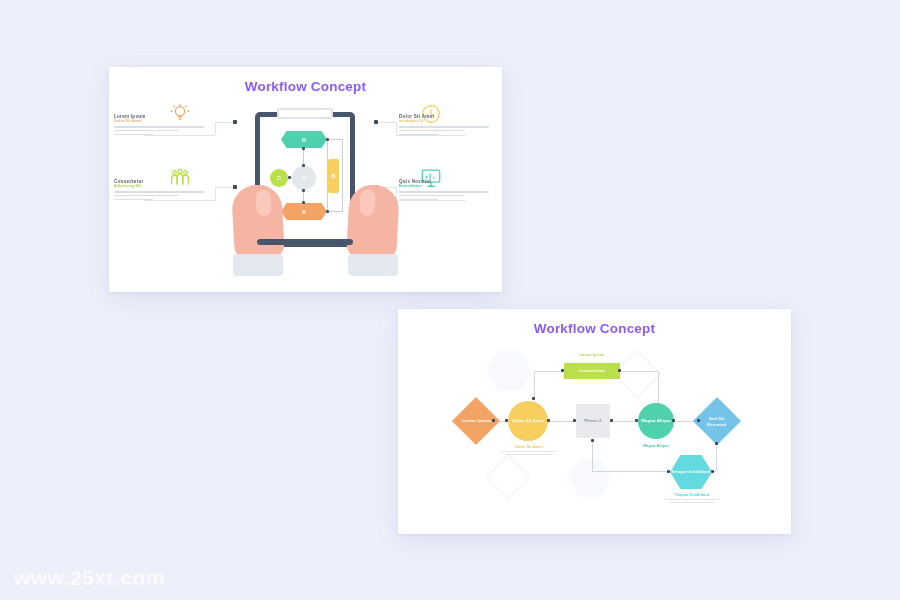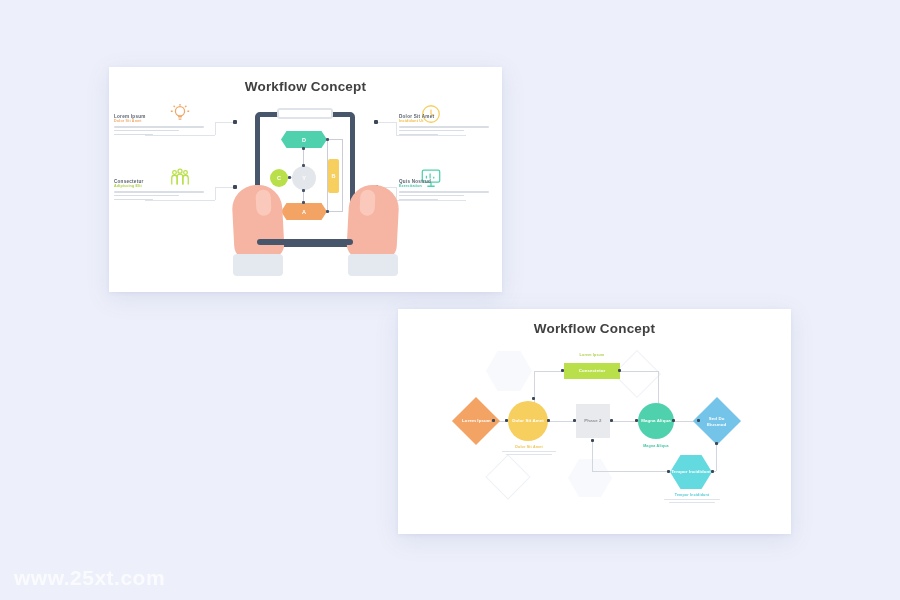--- a/index.html
+++ b/index.html
@@ -12,21 +12,21 @@
   
   .card{
     position:absolute;background:#ffffff;
     box-shadow:0 6px 22px rgba(90,100,160,.13), 0 1px 4px rgba(90,100,160,.08);
   }
   #card-one{left:109px;top:67px;width:393px;height:225px;}
   #card-two{left:398px;top:309px;width:393px;height:225px;}
 
   .card-title{
     position:absolute;left:0;right:0;top:12px;text-align:center;
-    font-size:13.5px;font-weight:bold;color:#404040;letter-spacing:.2px;
+    font-size:13.5px;font-weight:bold;color:#8b5cf6;letter-spacing:.2px;
   }
 
   
   .lbl-head{font-size:4.6px;font-weight:bold;color:#5b6470;letter-spacing:.25px;white-space:nowrap;}
   .lbl-sub{font-size:3.6px;font-weight:bold;letter-spacing:.2px;white-space:nowrap;}
 
   
   #c1-stage{position:absolute;inset:0;}
 
   

